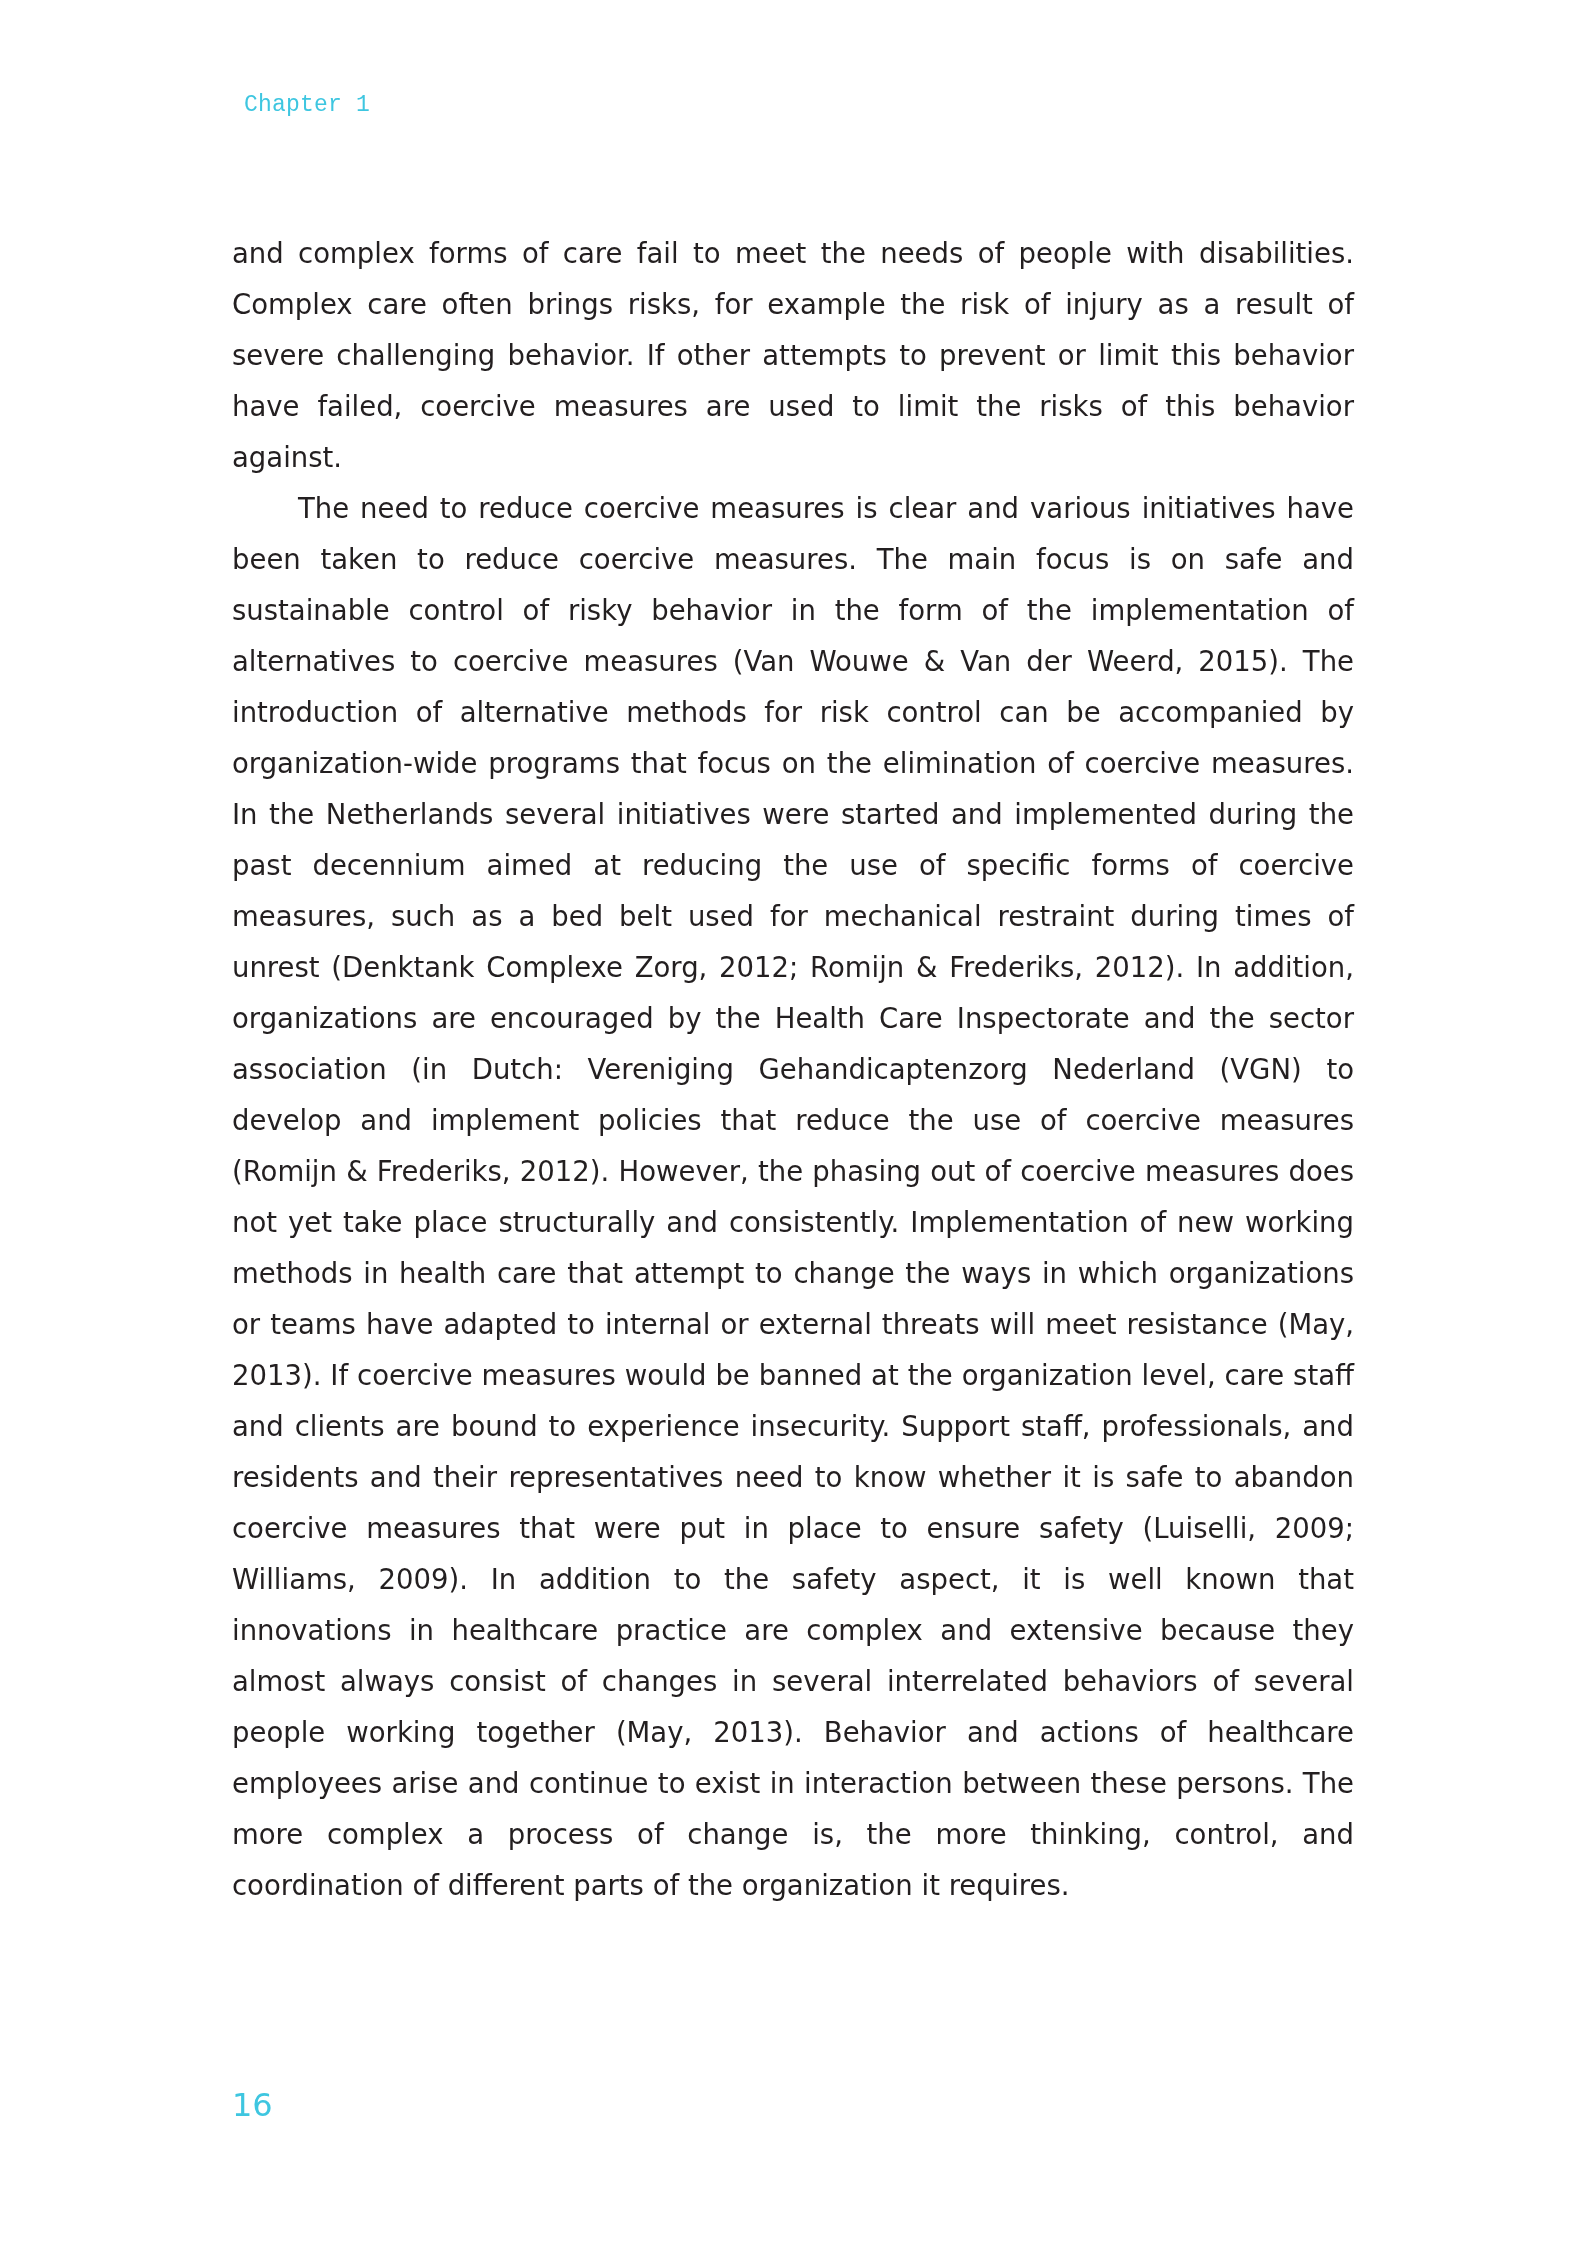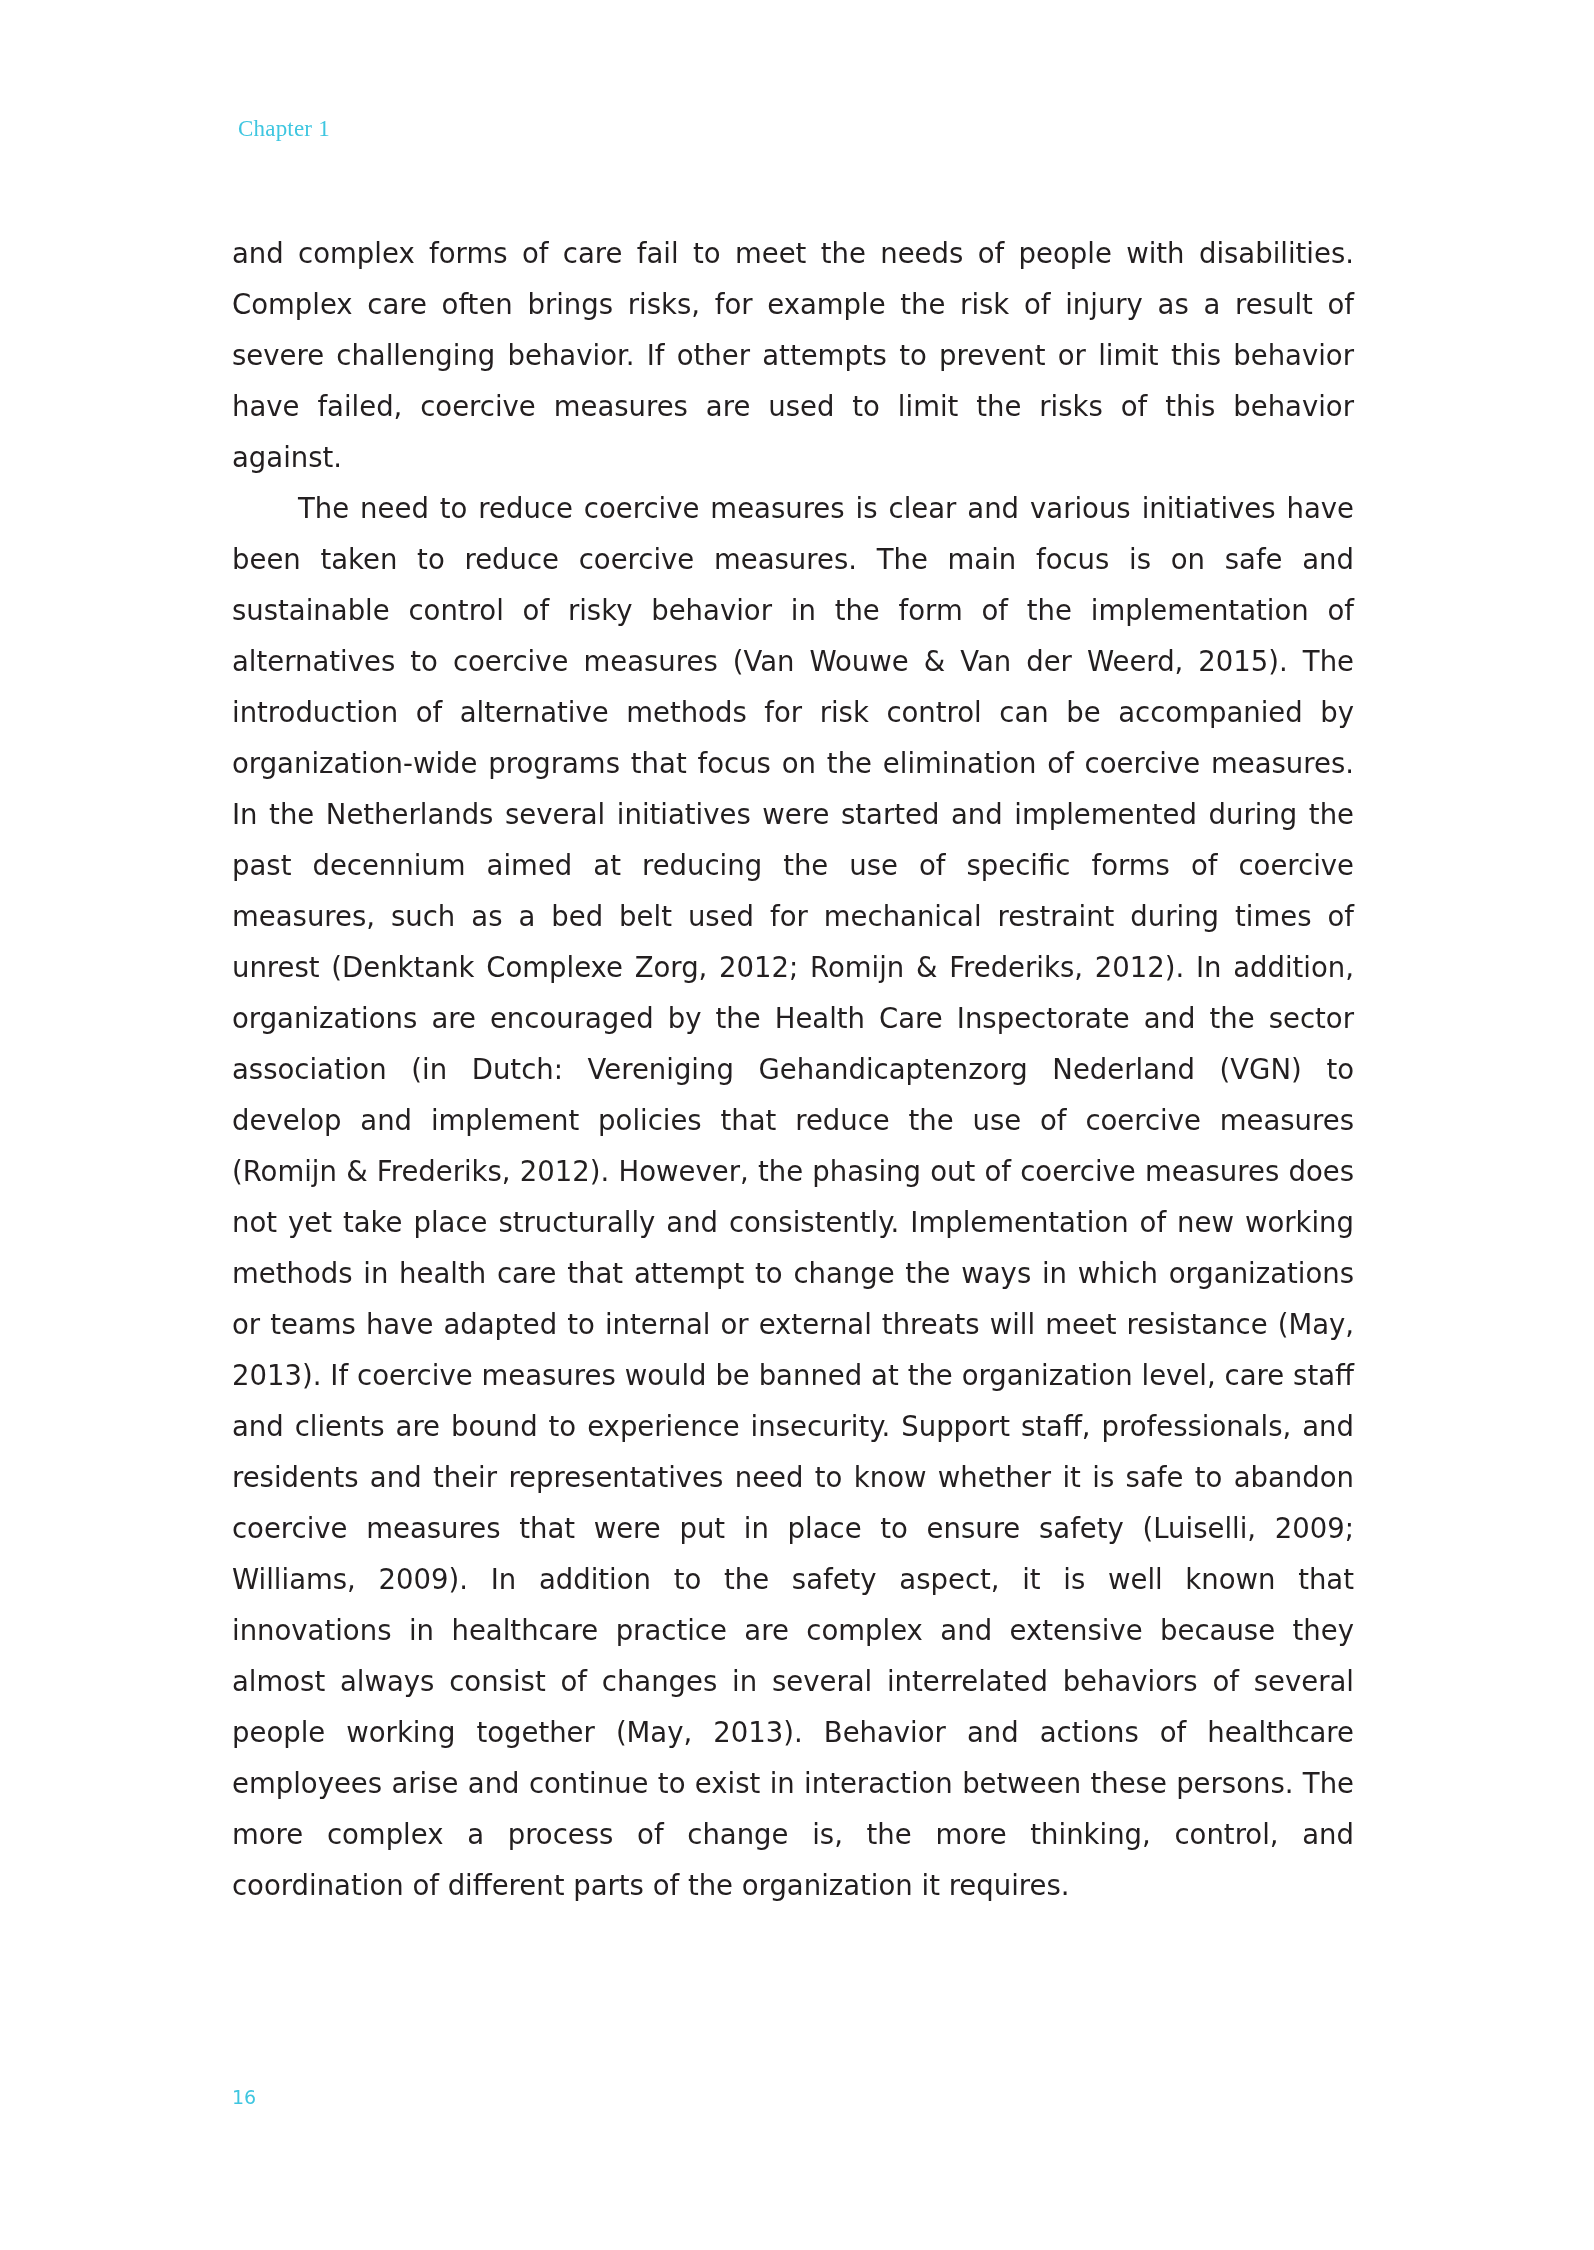--- a/index.html
+++ b/index.html
@@ -10,27 +10,26 @@
   .page {
     position: relative;
     width: 1594px;
     height: 2250px;
     background: #ffffff;
     font-family: "Liberation Sans", sans-serif;
     overflow: hidden;
   }
   .running-head {
     position: absolute;
-    left: 238px;
+    left: 244px;
     top: 92px;
     font-size: 23px;
     letter-spacing: 0.2px;
     color: #3ec6e0;
-    font-family: Liberation Serif, serif;
-    margin-top: 24px;
+    font-family: Liberation Mono, monospace;
   }
   .body-block {
     position: absolute;
     left: 232px;
     top: 228px;
     width: 1122px;
   }
   .body-block p {
     margin: 0;
     font-size: 27.5px;
@@ -42,21 +41,21 @@
     font-weight: 400;
     hyphens: none;
   }
   .body-block p.indent {
     text-indent: 66px;
   }
   .folio {
     position: absolute;
     left: 232px;
     top: 2086px;
-    font-size: 19px;
+    font-size: 32px;
     color: #3ec6e0;
     font-family: "DejaVu Sans", sans-serif;
   }
 </style>
 </head>
 <body>
 
 <div class="page">
 
   <div class="running-head">Chapter 1</div>

